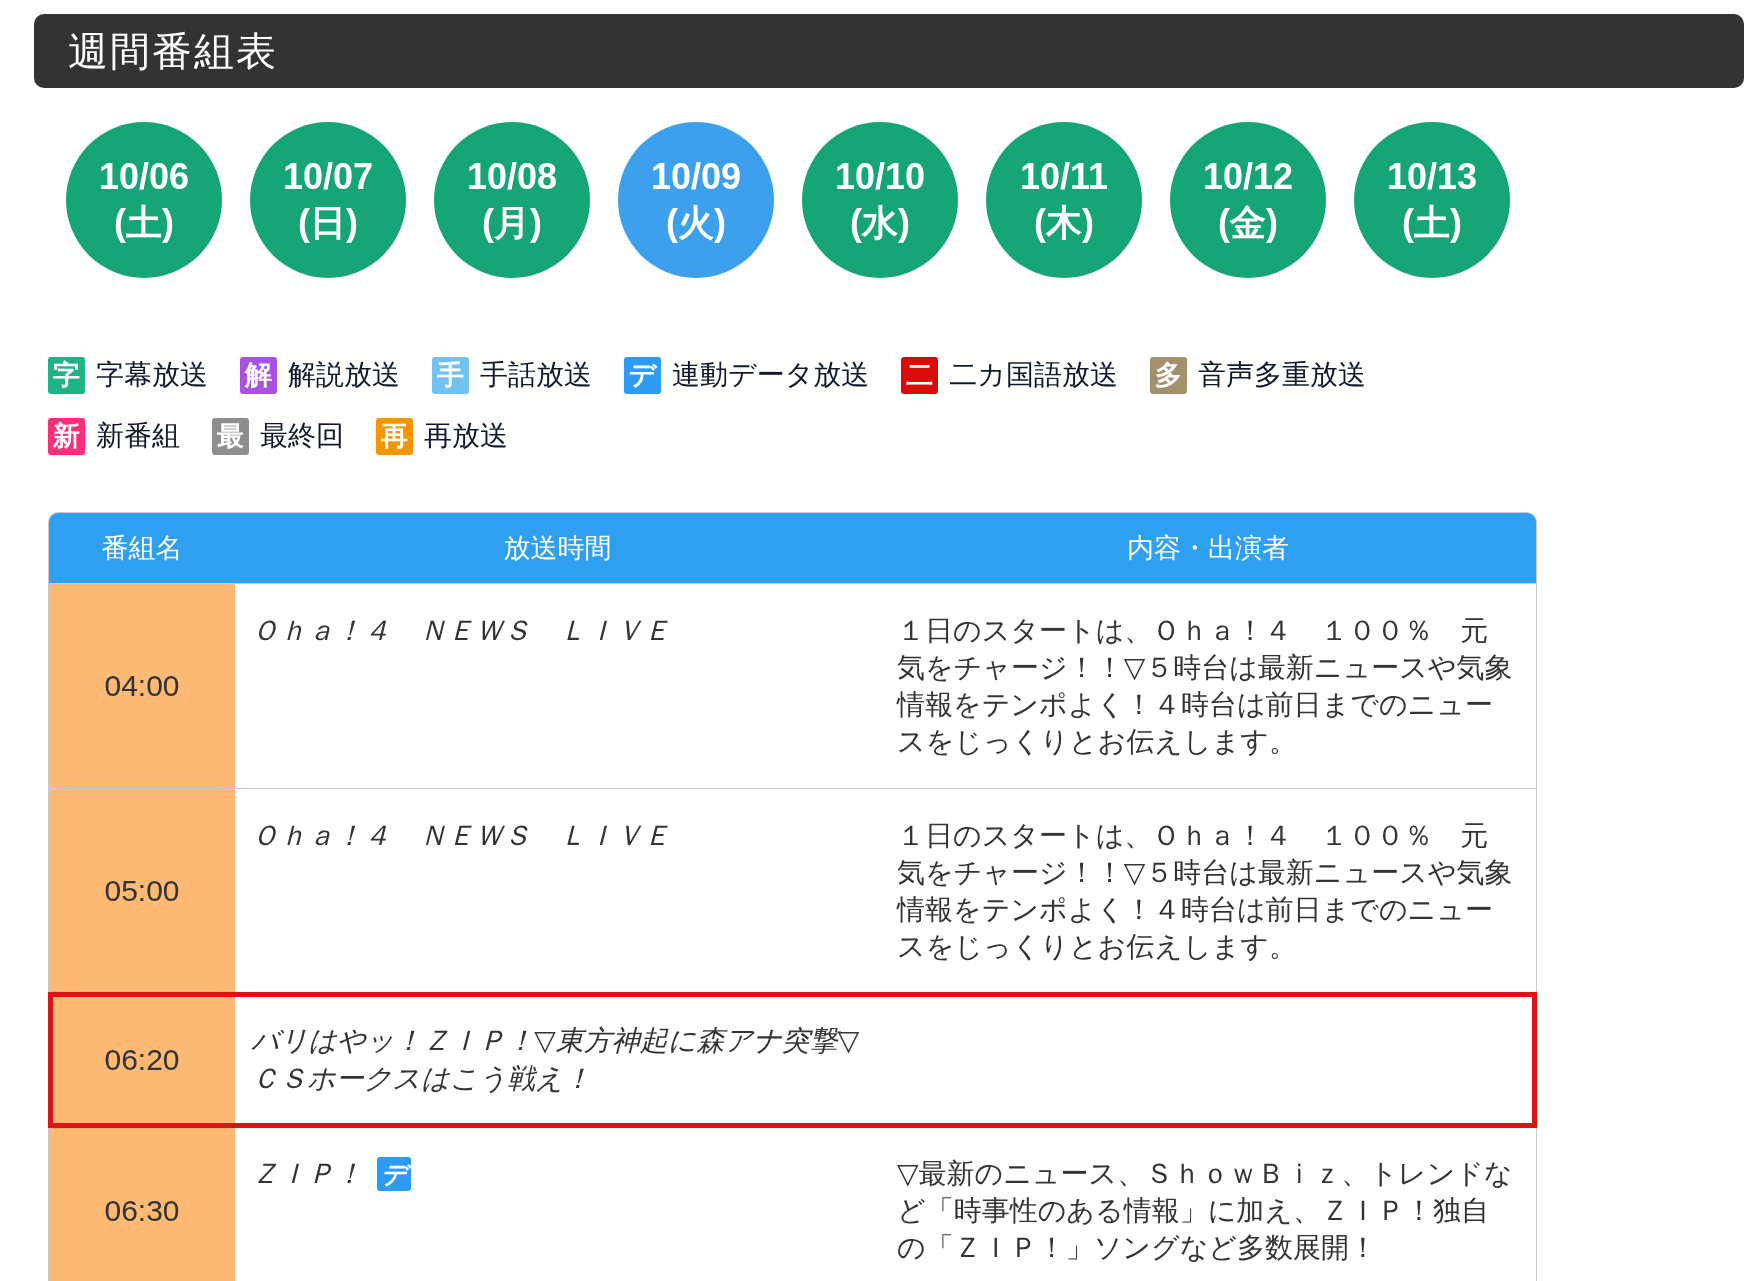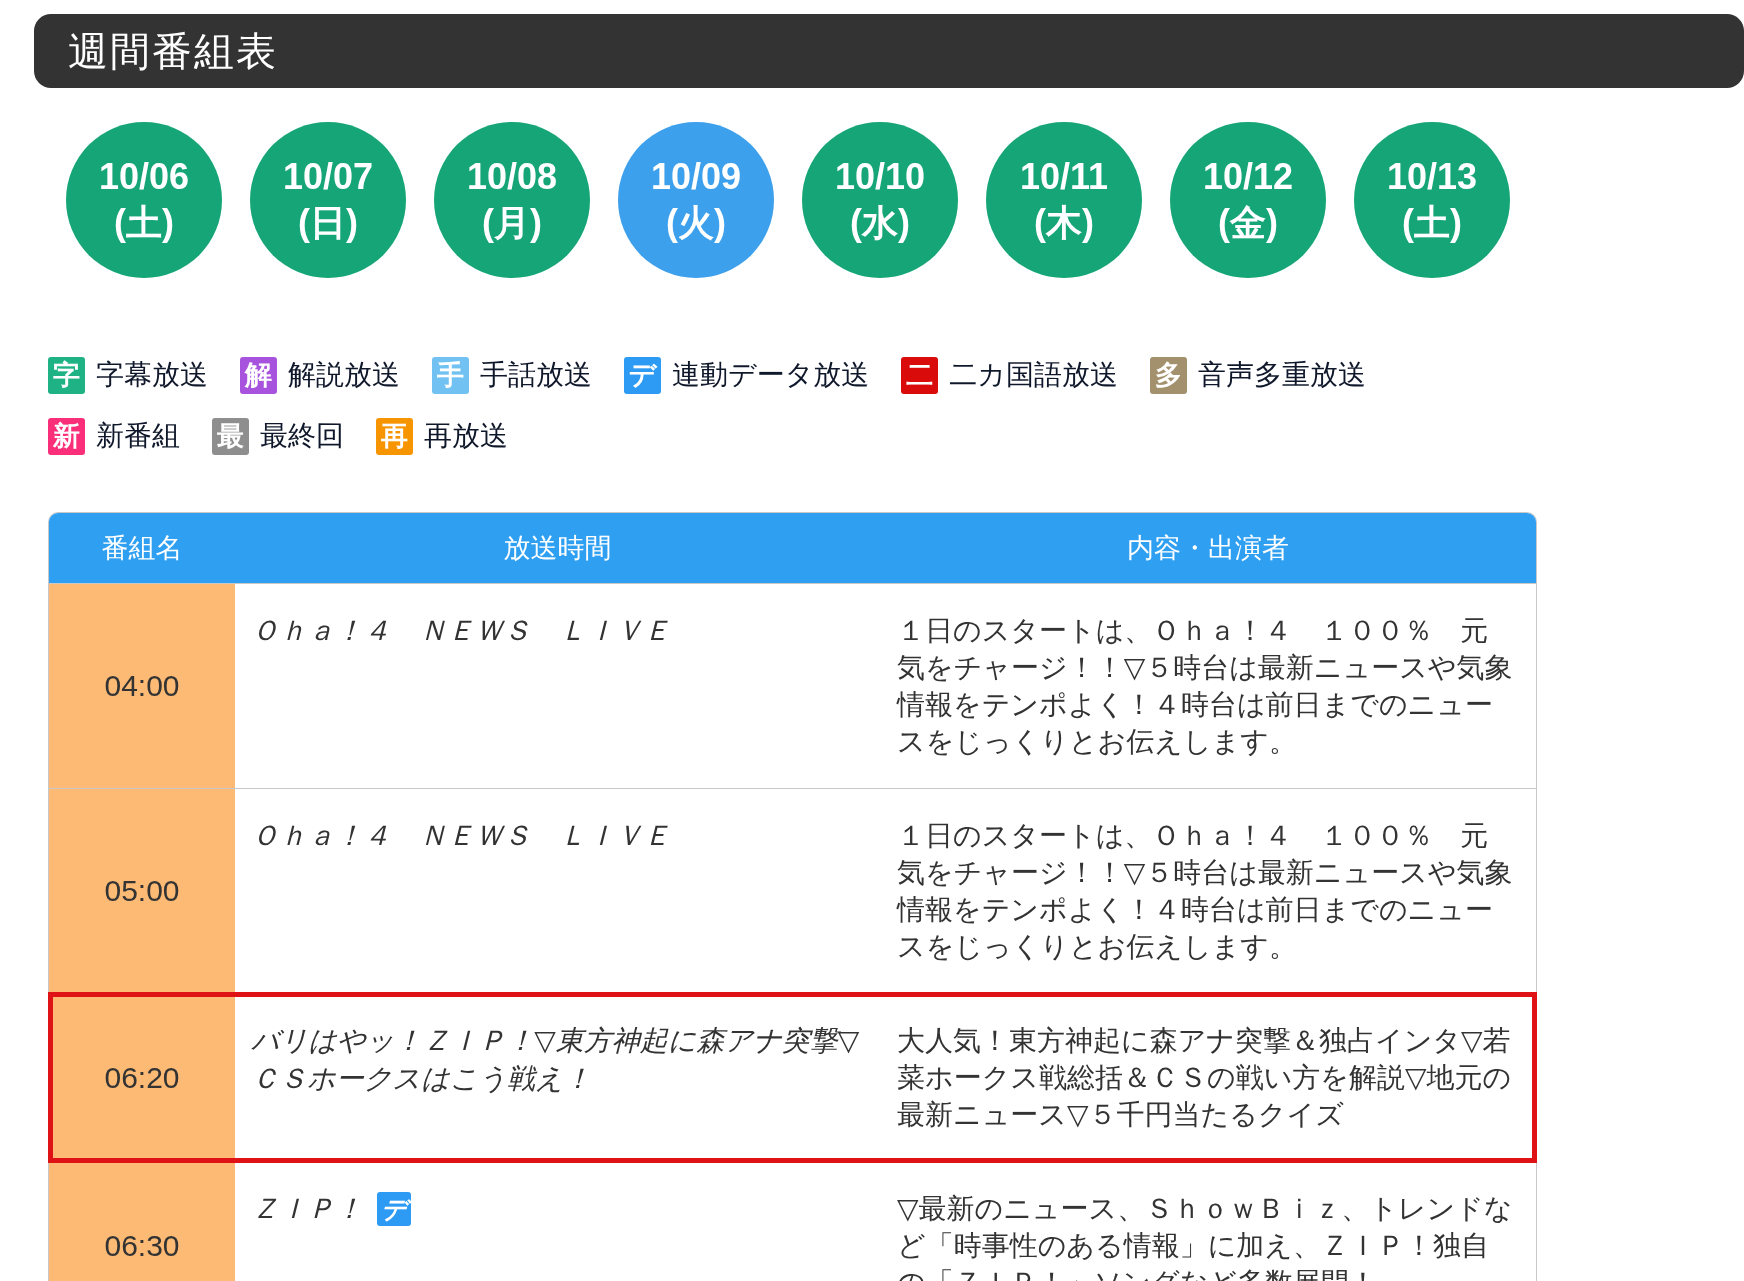--- a/index.html
+++ b/index.html
@@ -7,21 +7,21 @@
     width:1744px; height:1281px; overflow:hidden;
     background:#fff; color:#333;
     font-family:"Liberation Sans","DejaVu Sans",sans-serif;
   }
 
   
   .page-header{
     margin:14px 0 0 34px;
     height:74px;
     background:var(--header-bar,#333);
-    border-radius:17px;
+    border-radius:10px;
     display:flex; align-items:center;
   }
   .page-header h1{
     color:#fff; font-size:40px; font-weight:400;
     padding-left:34px; letter-spacing:2px;
   }
 
   
   .dates{
     margin:34px 8px 0 66px;
@@ -215,21 +215,20 @@
     <div class="cell desc">１日のスタートは、Ｏｈａ！４　１００％　元気をチャージ！！▽５時台は最新ニュースや気象情報をテンポよく！４時台は前日までのニュースをじっくりとお伝えします。</div>
   </div>
 
   <div class="trow highlighted">
     <div class="cell time">06:20</div>
     <div class="cell title-cell">
       <div class="title-wrap">
         <span class="title-text">バリはやッ！ＺＩＰ！▽東方神起に森アナ突撃▽ＣＳホークスはこう戦え！</span>
       </div>
     </div>
-    <div class="cell desc">大人気！東方神起に森アナ突撃＆独占インタ▽若菜ホークス戦総括＆ＣＳの戦い方を解説▽地元の最新ニュース▽５千円当たるクイズ</div>
   </div>
 
   <div class="trow">
     <div class="cell time">06:30</div>
     <div class="cell title-cell">
       <div class="title-wrap">
         <span class="title-text">ＺＩＰ！</span>
       <span class="badge badge-inline" style="background: rgb(45, 154, 243);">デ</span>
           </div>
     </div>

